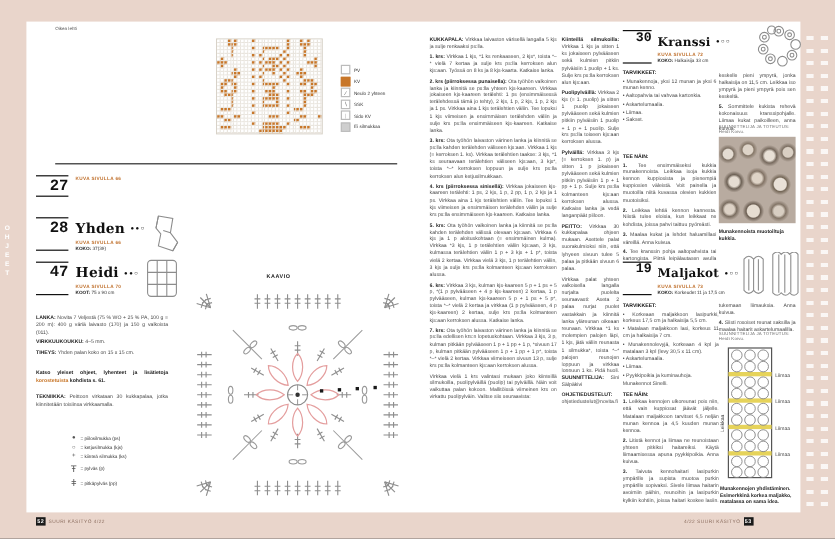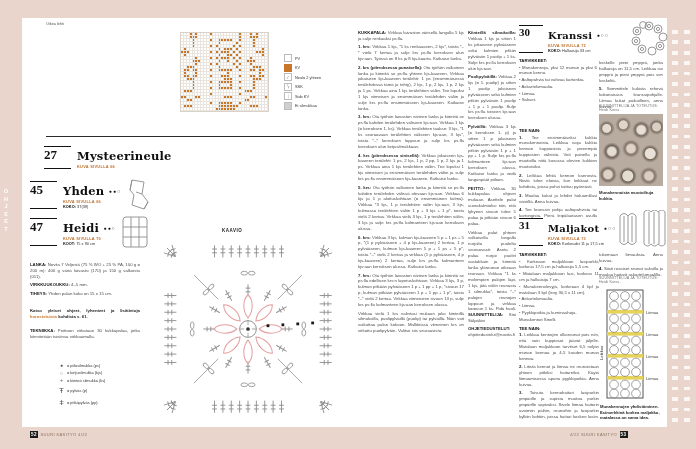--- a/index.html
+++ b/index.html
@@ -7,23 +7,23 @@
          font-family:"Liberation Sans",sans-serif;color:#3a3a3a;}
   .spread{position:absolute;left:22px;top:18px;width:645px;height:409px;background:#ffffff;}
   .abs{position:absolute;}
   
   .micro{font-size:4.3px;line-height:1.38;color:#4a4a4a;text-align:justify;}
   .micro p{margin:0 0 2.5px 0;}
   .micro b{color:#1d1d1d;}
   .caption{font-size:4.2px;line-height:1.35;font-weight:bold;color:#222;}
   .credit-line{font-size:3.6px;color:#6f6f6f;letter-spacing:.2px;}
   
-  .sec-num{font-family:Liberation Serif, serif;font-weight:bold;font-size:13px;color:#111;
+  .sec-num{font-family:Liberation Mono, monospace;font-weight:bold;font-size:13px;color:#111;
            border-top:1.4px solid #111;border-bottom:1.4px solid #111;
-           width:27px;text-align:left;line-height:1.25;}
+           width:27px;text-align:right;line-height:1.25;}
   .sec-title{font-family:"DejaVu Serif",serif;font-weight:bold;font-size:11.5px;color:#101010;
              letter-spacing:.2px;white-space:nowrap;}
   .dots{font-size:5px;letter-spacing:1.2px;color:#111;vertical-align:2px;}
   .kuva{font-size:3.9px;font-weight:bold;color:#bf6f2b;letter-spacing:.3px;}
   .koko{font-size:3.9px;color:#333;}
   .koko b{color:#111;}
   .rp .sec-num{font-size:11px;width:24px;}
   .rp .sec-title{font-size:10px;}
   
   .leg-row{display:flex;align-items:center;margin:0 0 1.6px 0;font-size:3.9px;color:#333;}
@@ -867,33 +867,32 @@
       <p class="leg-row"><span class="sw sw-w"></span>PV</p>
       <p class="leg-row"><span class="sw sw-o"></span>KV</p>
       <p class="leg-row"><span class="sw sw-x">∕</span>Neulo 2 yhteen</p>
       <p class="leg-row"><span class="sw sw-x">∖</span>SSK</p>
       <p class="leg-row"><span class="sw sw-x">ᛁ</span>Sido KV</p>
       <p class="leg-row"><span class="sw sw-g"></span>Ei silmukkaa</p>
     </div>
 
   <div class="abs rule" style="left:46px;top:136px;width:285px;"></div>
 
-  <div class="abs" style="left:44px;top:146px;">
+  <div class="abs" style="left:30px;top:146px;">
     <div style="display:flex;gap:6px;">
       <div class="sec-num">27</div>
       <div>
-        <span class="sec-title">Mysteerineule</span>
         <div class="kuva">KUVA SIVULLA 66</div>
       </div>
     </div>
   </div>
 
   <div class="abs" style="left:30px;top:181px;">
     <div style="display:flex;gap:6px;">
-      <div class="sec-num">45</div>
+      <div class="sec-num">28</div>
       <div>
         <span class="sec-title">Yhden</span>
         <span class="dots">●●○</span>
         <div class="kuva">KUVA SIVULLA 66</div>
         <div class="koko"><b>KOKO:</b>
           <span>37(39)</span></div>
       </div>
     </div>
   </div>
   <svg class="abs" style="left:124px;top:178px;" width="28" height="34" viewBox="0 0 28 34">
@@ -1124,21 +1123,21 @@
         <p>keskelle pieni ympyrä, jonka halkaisija on 11,5 cm. Leikkaa iso ympyrä ja pieni ympyrä pois sen keskeltä.</p>
         <p><b>5. </b>Sommittele kukista rehevä kokonaisuus kranssipohjalle. Liimaa kukat paikoilleen, anna kuivua.</p>
       </div>
     <div class="abs credit-line" style="left:599px;top:104px;width:64px;">SUUNNITTELIJA JA TOTEUTUS: Heidi Koivu.</div>
 
     <div class="abs photo" style="left:599px;top:114px;width:64px;height:72px;"></div>
     <div class="abs caption" style="left:599px;top:190px;width:64px;">Munakennoista muotoiltuja kukkia.</div>
 
     <div class="abs" style="left:519px;top:218px;">
       <div style="display:flex;gap:5px;">
-        <div class="sec-num">31</div>
+        <div class="sec-num">19</div>
         <div>
           <span class="sec-title">Maljakot</span>
           <span class="dots">●○○</span>
           <div class="kuva">KUVA SIVULLA 73</div>
           <div class="koko"><b>KOKO:</b>
             <span>Korkeudet 11 ja 17,5 cm</span></div>
         </div>
       </div>
     </div>
 

